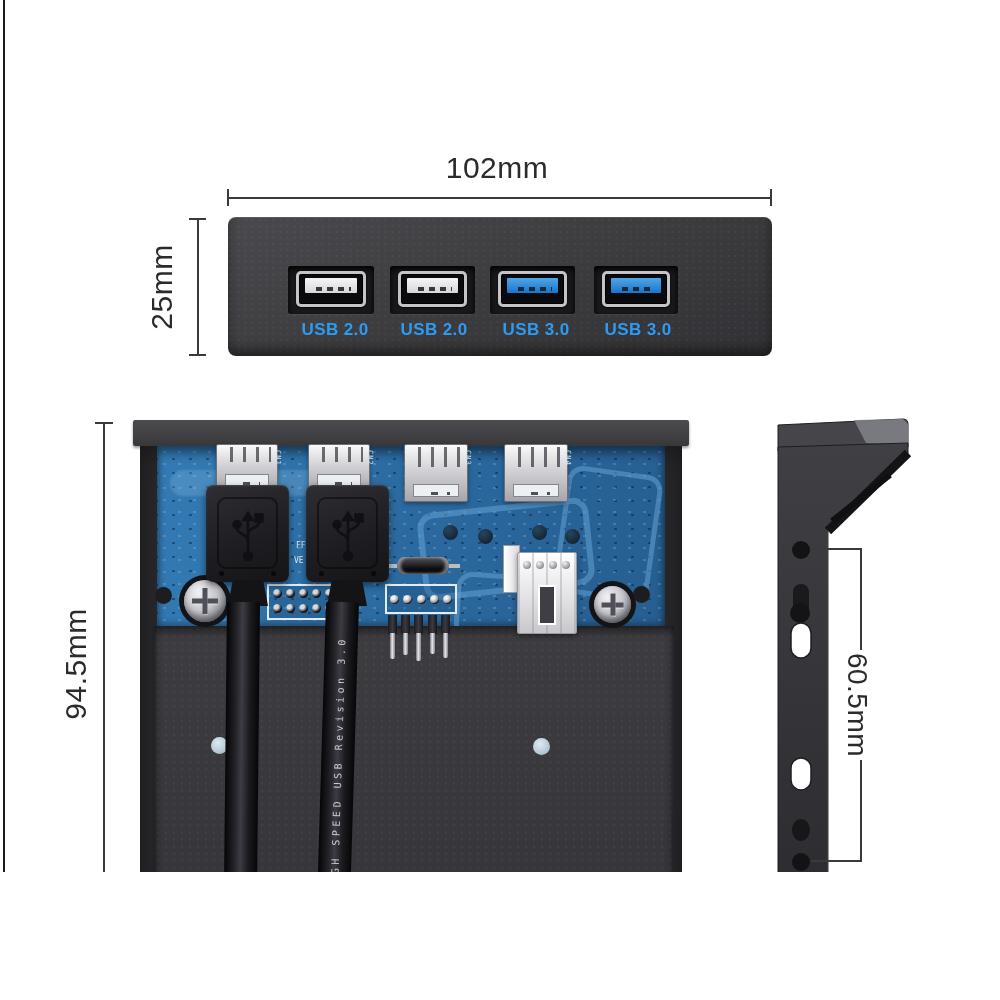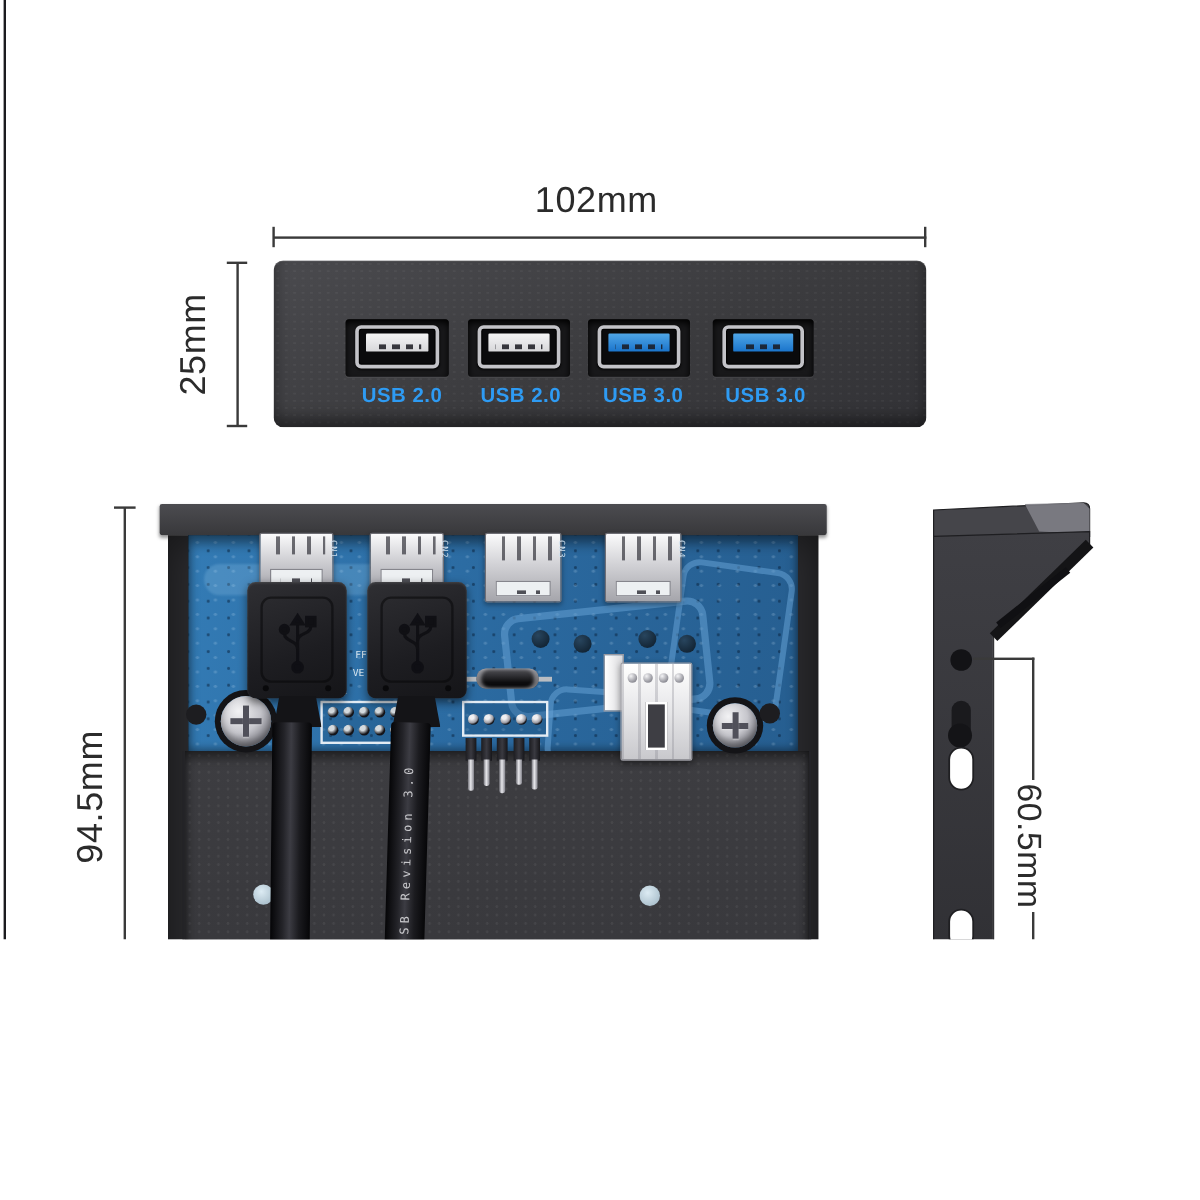--- a/index.html
+++ b/index.html
@@ -1,16 +1,16 @@
 <!DOCTYPE html>
 <html><head>
 <meta charset="utf-8">
 <style>
   html,body{margin:0;padding:0;background:#fff;}
-  .canvas{position:relative;width:1000px;height:783px;background:#ffffff;overflow:hidden;
+  .canvas{position:relative;width:1000px;height:872px;background:#ffffff;overflow:hidden;
           font-family:"Liberation Sans",sans-serif;}
   
   .dimline{background:#3a3a3a;position:absolute;}
   .dimtext{position:absolute;color:#2b2b2b;font-size:30px;white-space:nowrap;letter-spacing:.5px;}
   
   .front-panel{position:absolute;left:228px;top:217px;width:544px;height:139px;border-radius:8px;
     background:
       radial-gradient(rgba(255,255,255,.045) 1px, transparent 1.3px) 0 0/7px 6px,
       linear-gradient(160deg,#4a4a4e,#3b3b3e 55%,#323236);
     box-shadow:inset 0 1px 0 rgba(255,255,255,.12), inset 0 -7px 12px rgba(0,0,0,.45);}

